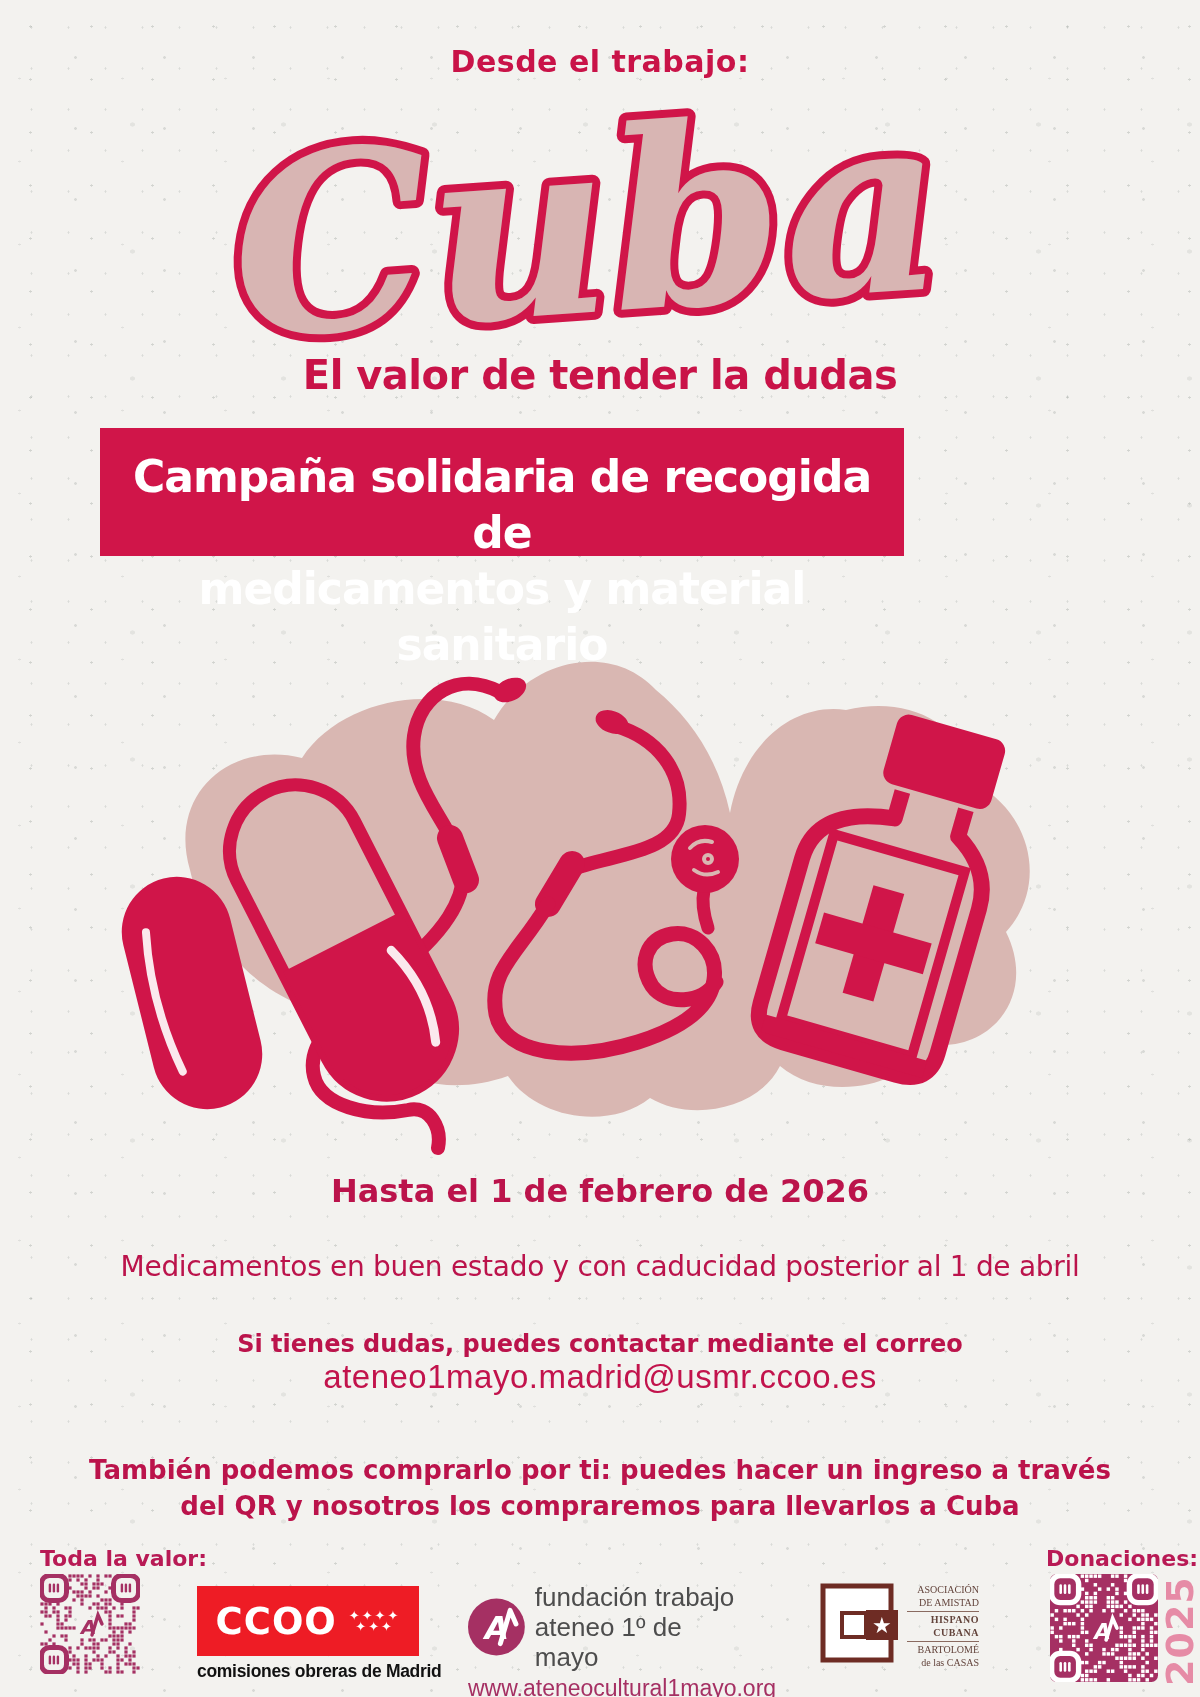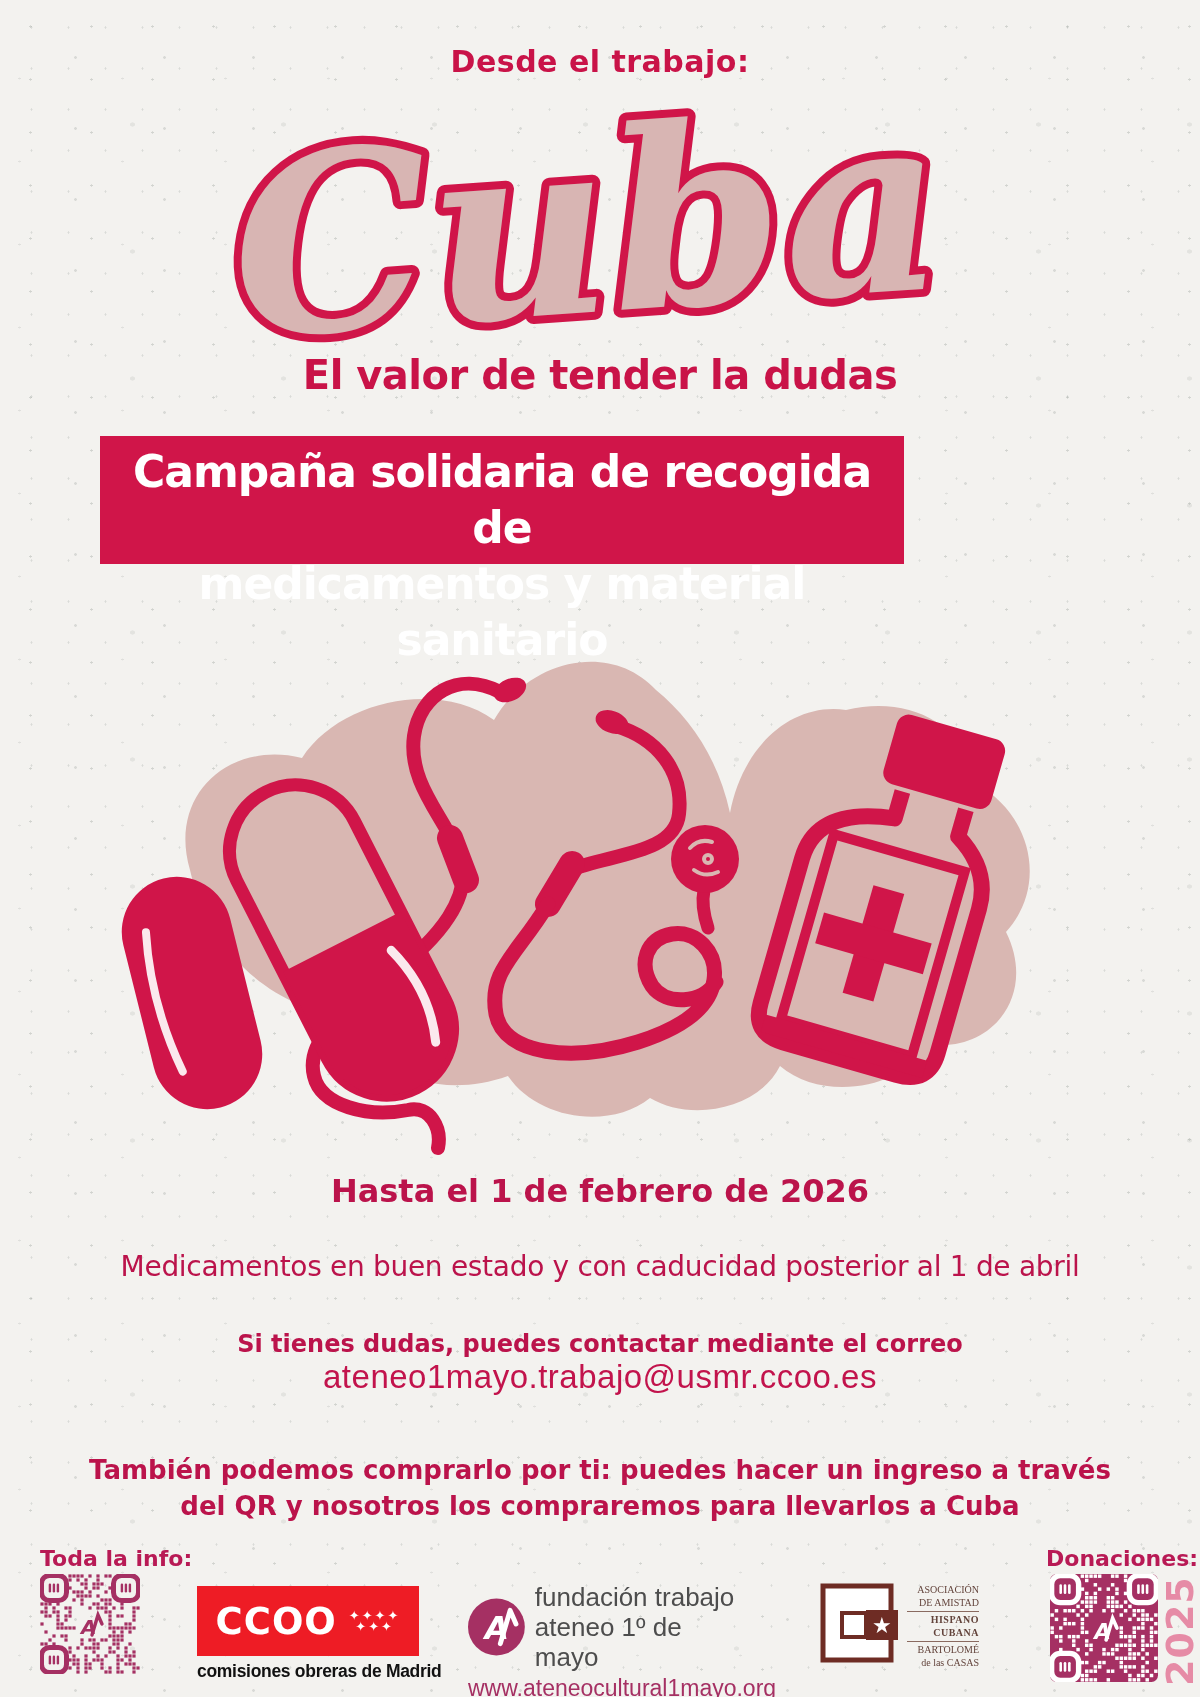--- a/index.html
+++ b/index.html
@@ -12,21 +12,21 @@
       radial-gradient(rgba(130,140,134,.25) .8px, transparent 1.2px),
       radial-gradient(rgba(100,110,105,.13) 2.2px, transparent 2.8px),
       radial-gradient(rgba(120,128,122,.18) 1px, transparent 1.4px);
     background-size:61px 53px, 89px 71px, 37px 41px, 151px 127px, 103px 83px;
     background-position:0 0, 31px 22px, 13px 7px, 57px 61px, 71px 37px;}
   .center{position:absolute;left:0;width:100%;text-align:center;}
   .kicker{top:44px;font-size:30px;font-weight:bold;color:#c91348;letter-spacing:.5px;}
   .title-svg{position:absolute;left:0;top:84px;width:1200px;height:276px;}
   .subtitle{top:352px;font-size:40px;font-weight:bold;color:#c91348;letter-spacing:-.5px;}
   .banner{position:absolute;left:100px;top:428px;width:804px;height:128px;background:#d01549;
-    color:#ffffff;text-align:center;padding-top:8px;box-sizing:border-box;margin-top:8px;}
+    color:#ffffff;text-align:center;padding-top:21px;box-sizing:border-box;}
   .banner div{font-size:44px;font-weight:bold;line-height:56px;letter-spacing:-1px;}
   .art{position:absolute;left:90px;top:598px;width:1010px;height:580px;}
   .deadline{top:1172px;font-size:32px;font-weight:bold;color:#bb134b;}
   .conditions{top:1250px;font-size:28px;color:#bb134b;letter-spacing:-.3px;}
   .conditions .b{font-weight:normal;}
   .contact-intro{top:1330px;font-size:24px;font-weight:bold;color:#bb134b;}
   .email{top:1358px;font-size:33px;font-weight:normal;color:#c2134c;letter-spacing:.5px;
     font-family:"Liberation Sans",sans-serif;}
   .alt{top:1452px;font-size:26px;font-weight:bold;color:#bb134b;line-height:36px;}
   
@@ -136,28 +136,28 @@
     </g>
   </svg>
 
   <div class="center deadline">Hasta el 1 de febrero de 2026</div>
 
   <div class="center conditions">
     <span class="b">Medicamentos</span><span> en </span><span class="b">buen estado</span><span> y con </span><span class="b">caducidad posterior</span><span> al </span><span class="b">1 de abril</span>
   </div>
 
   <div class="center contact-intro">Si tienes dudas, puedes contactar mediante el correo</div>
-  <div class="center email">ateneo1mayo.trabajo@usmr.ccoo.es</div>
+  <div class="center email">ateneo1mayo.madrid@usmr.ccoo.es</div>
 
   <div class="center alt">
     <div>También podemos comprarlo por ti: puedes hacer un ingreso a través</div>
     <div>del QR y nosotros los compraremos para llevarlos a Cuba</div>
   </div>
 
-  <div class="flabel info-label">Toda la info:</div>
+  <div class="flabel info-label">Toda la valor:</div>
   <svg class="qr qr-info" id="qr-info" viewBox="0 0 100 100">
       <rect x="0.40" y="28.40" width="3.20" height="3.20" fill="#a53063"></rect>
       <rect x="0.40" y="36.40" width="3.20" height="3.20" fill="#a53063"></rect>
       <rect x="0.40" y="48.40" width="3.20" height="3.20" fill="#a53063"></rect>
       <rect x="0.40" y="68.40" width="3.20" height="3.20" fill="#a53063"></rect>
       <rect x="4.40" y="28.40" width="3.20" height="3.20" fill="#a53063"></rect>
       <rect x="4.40" y="32.40" width="3.20" height="3.20" fill="#a53063"></rect>
       <rect x="4.40" y="36.40" width="3.20" height="3.20" fill="#a53063"></rect>
       <rect x="4.40" y="40.40" width="3.20" height="3.20" fill="#a53063"></rect>
       <rect x="4.40" y="56.40" width="3.20" height="3.20" fill="#a53063"></rect>

